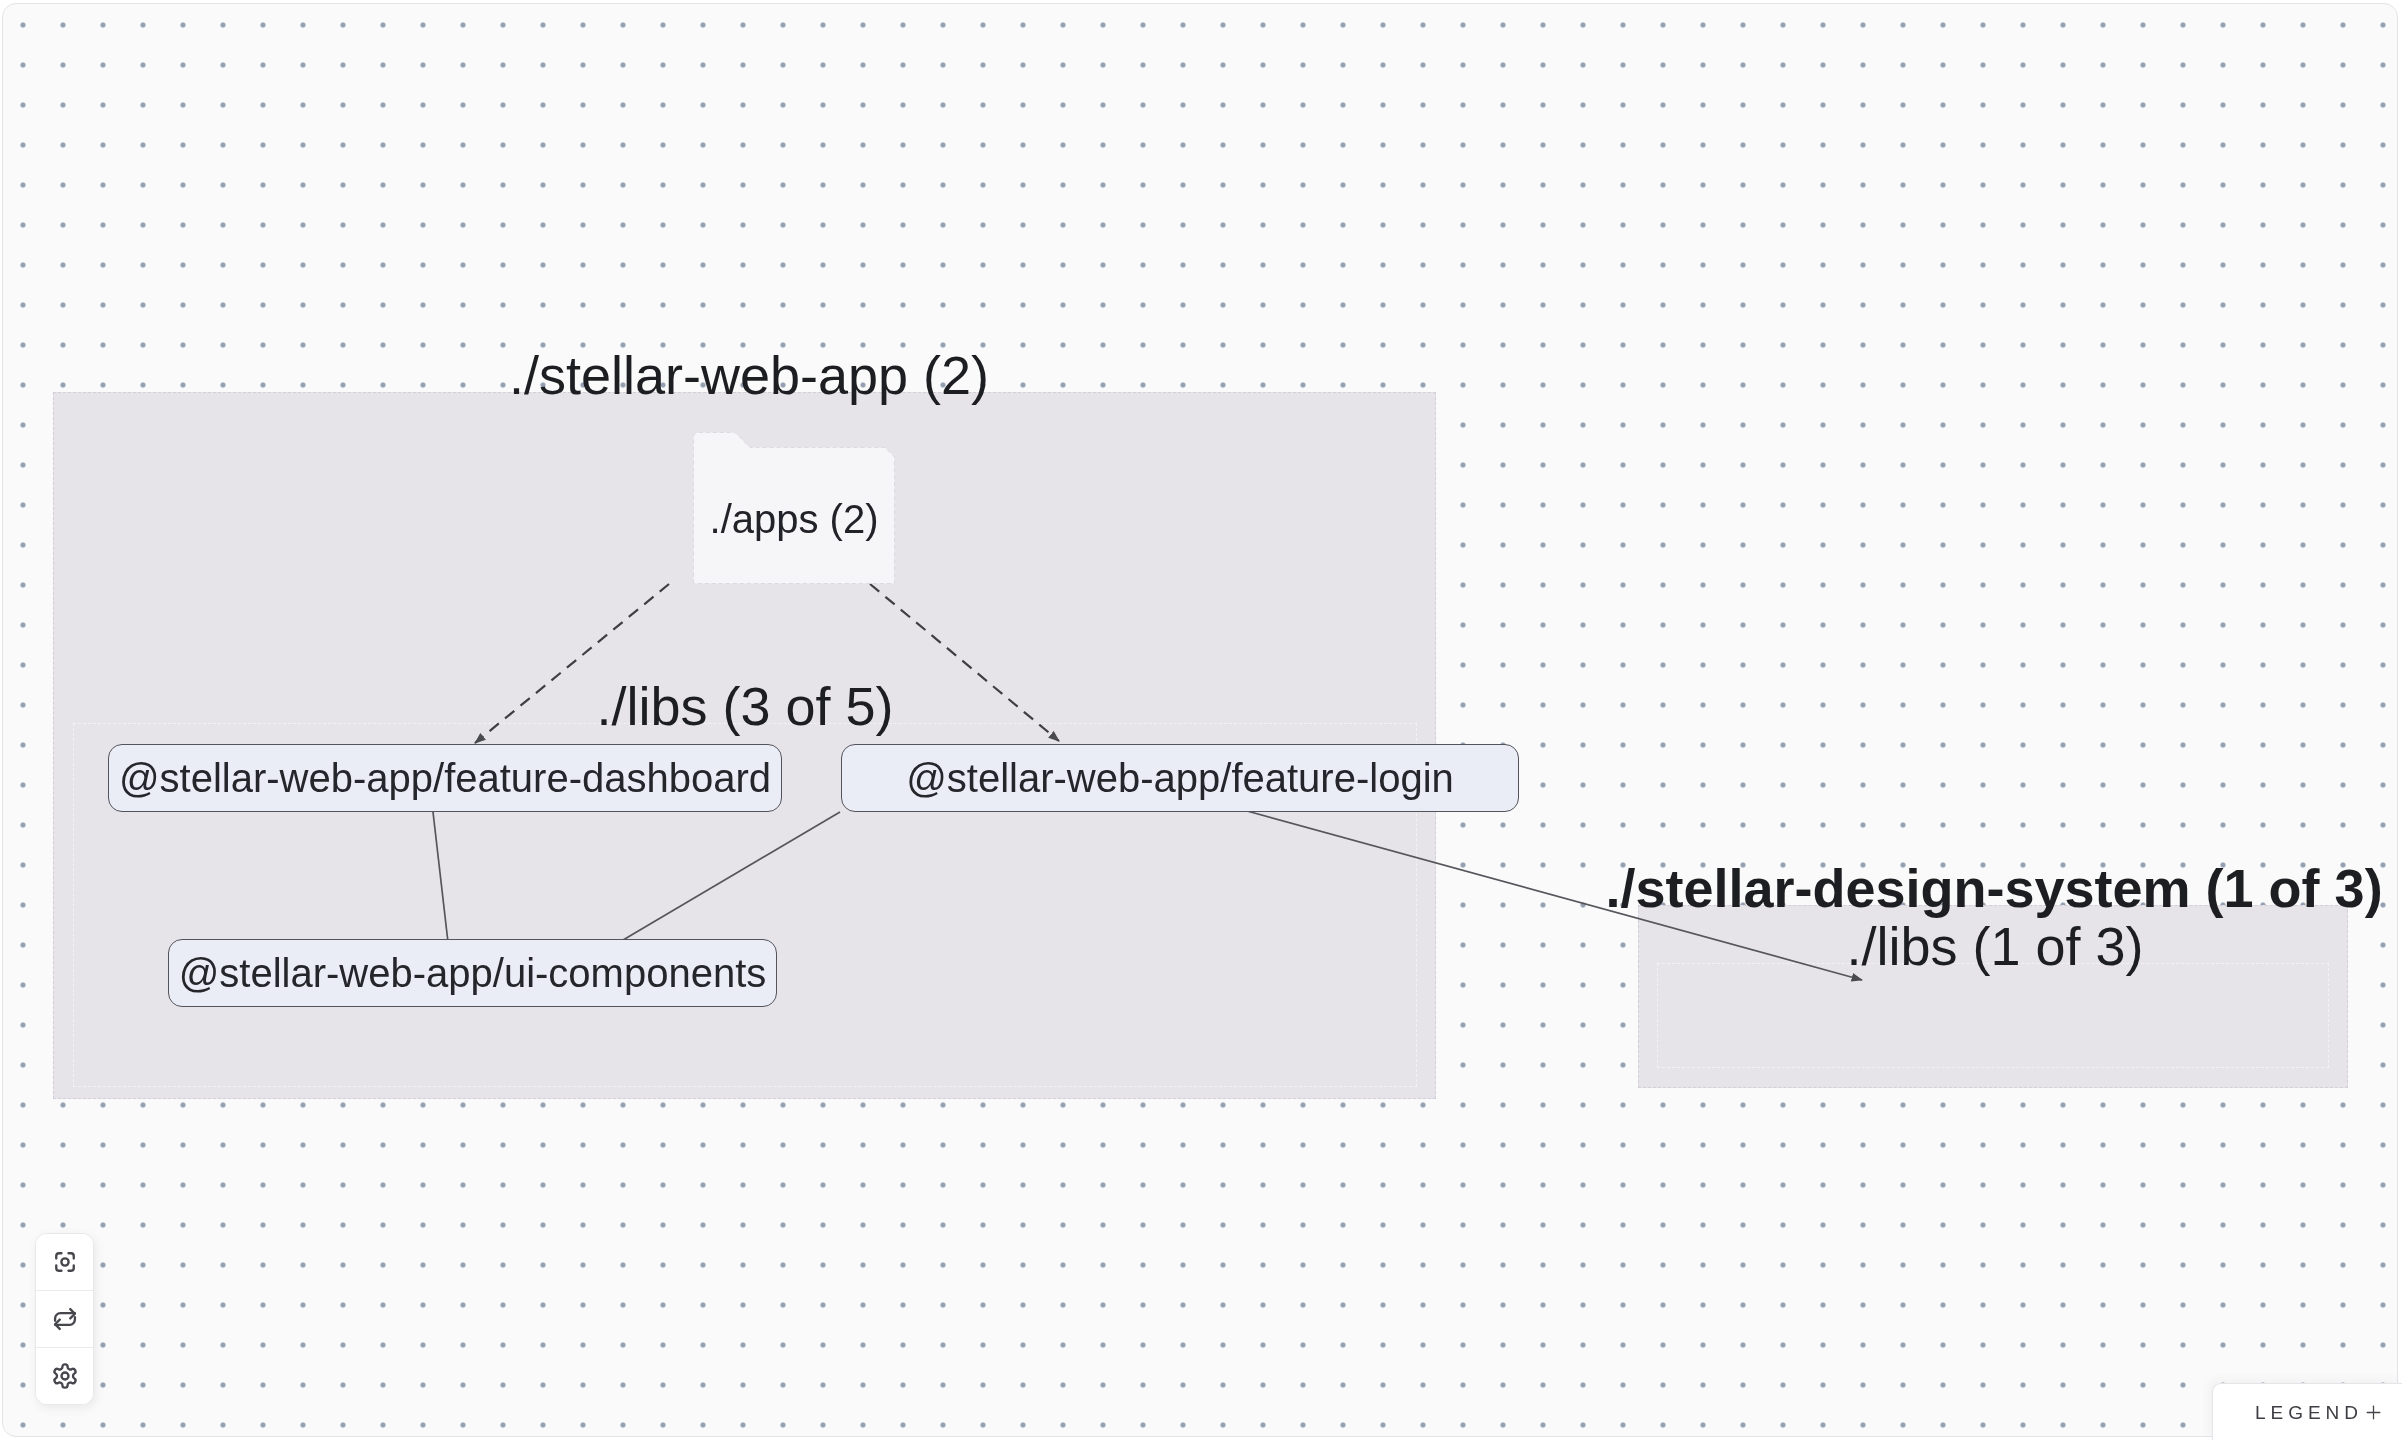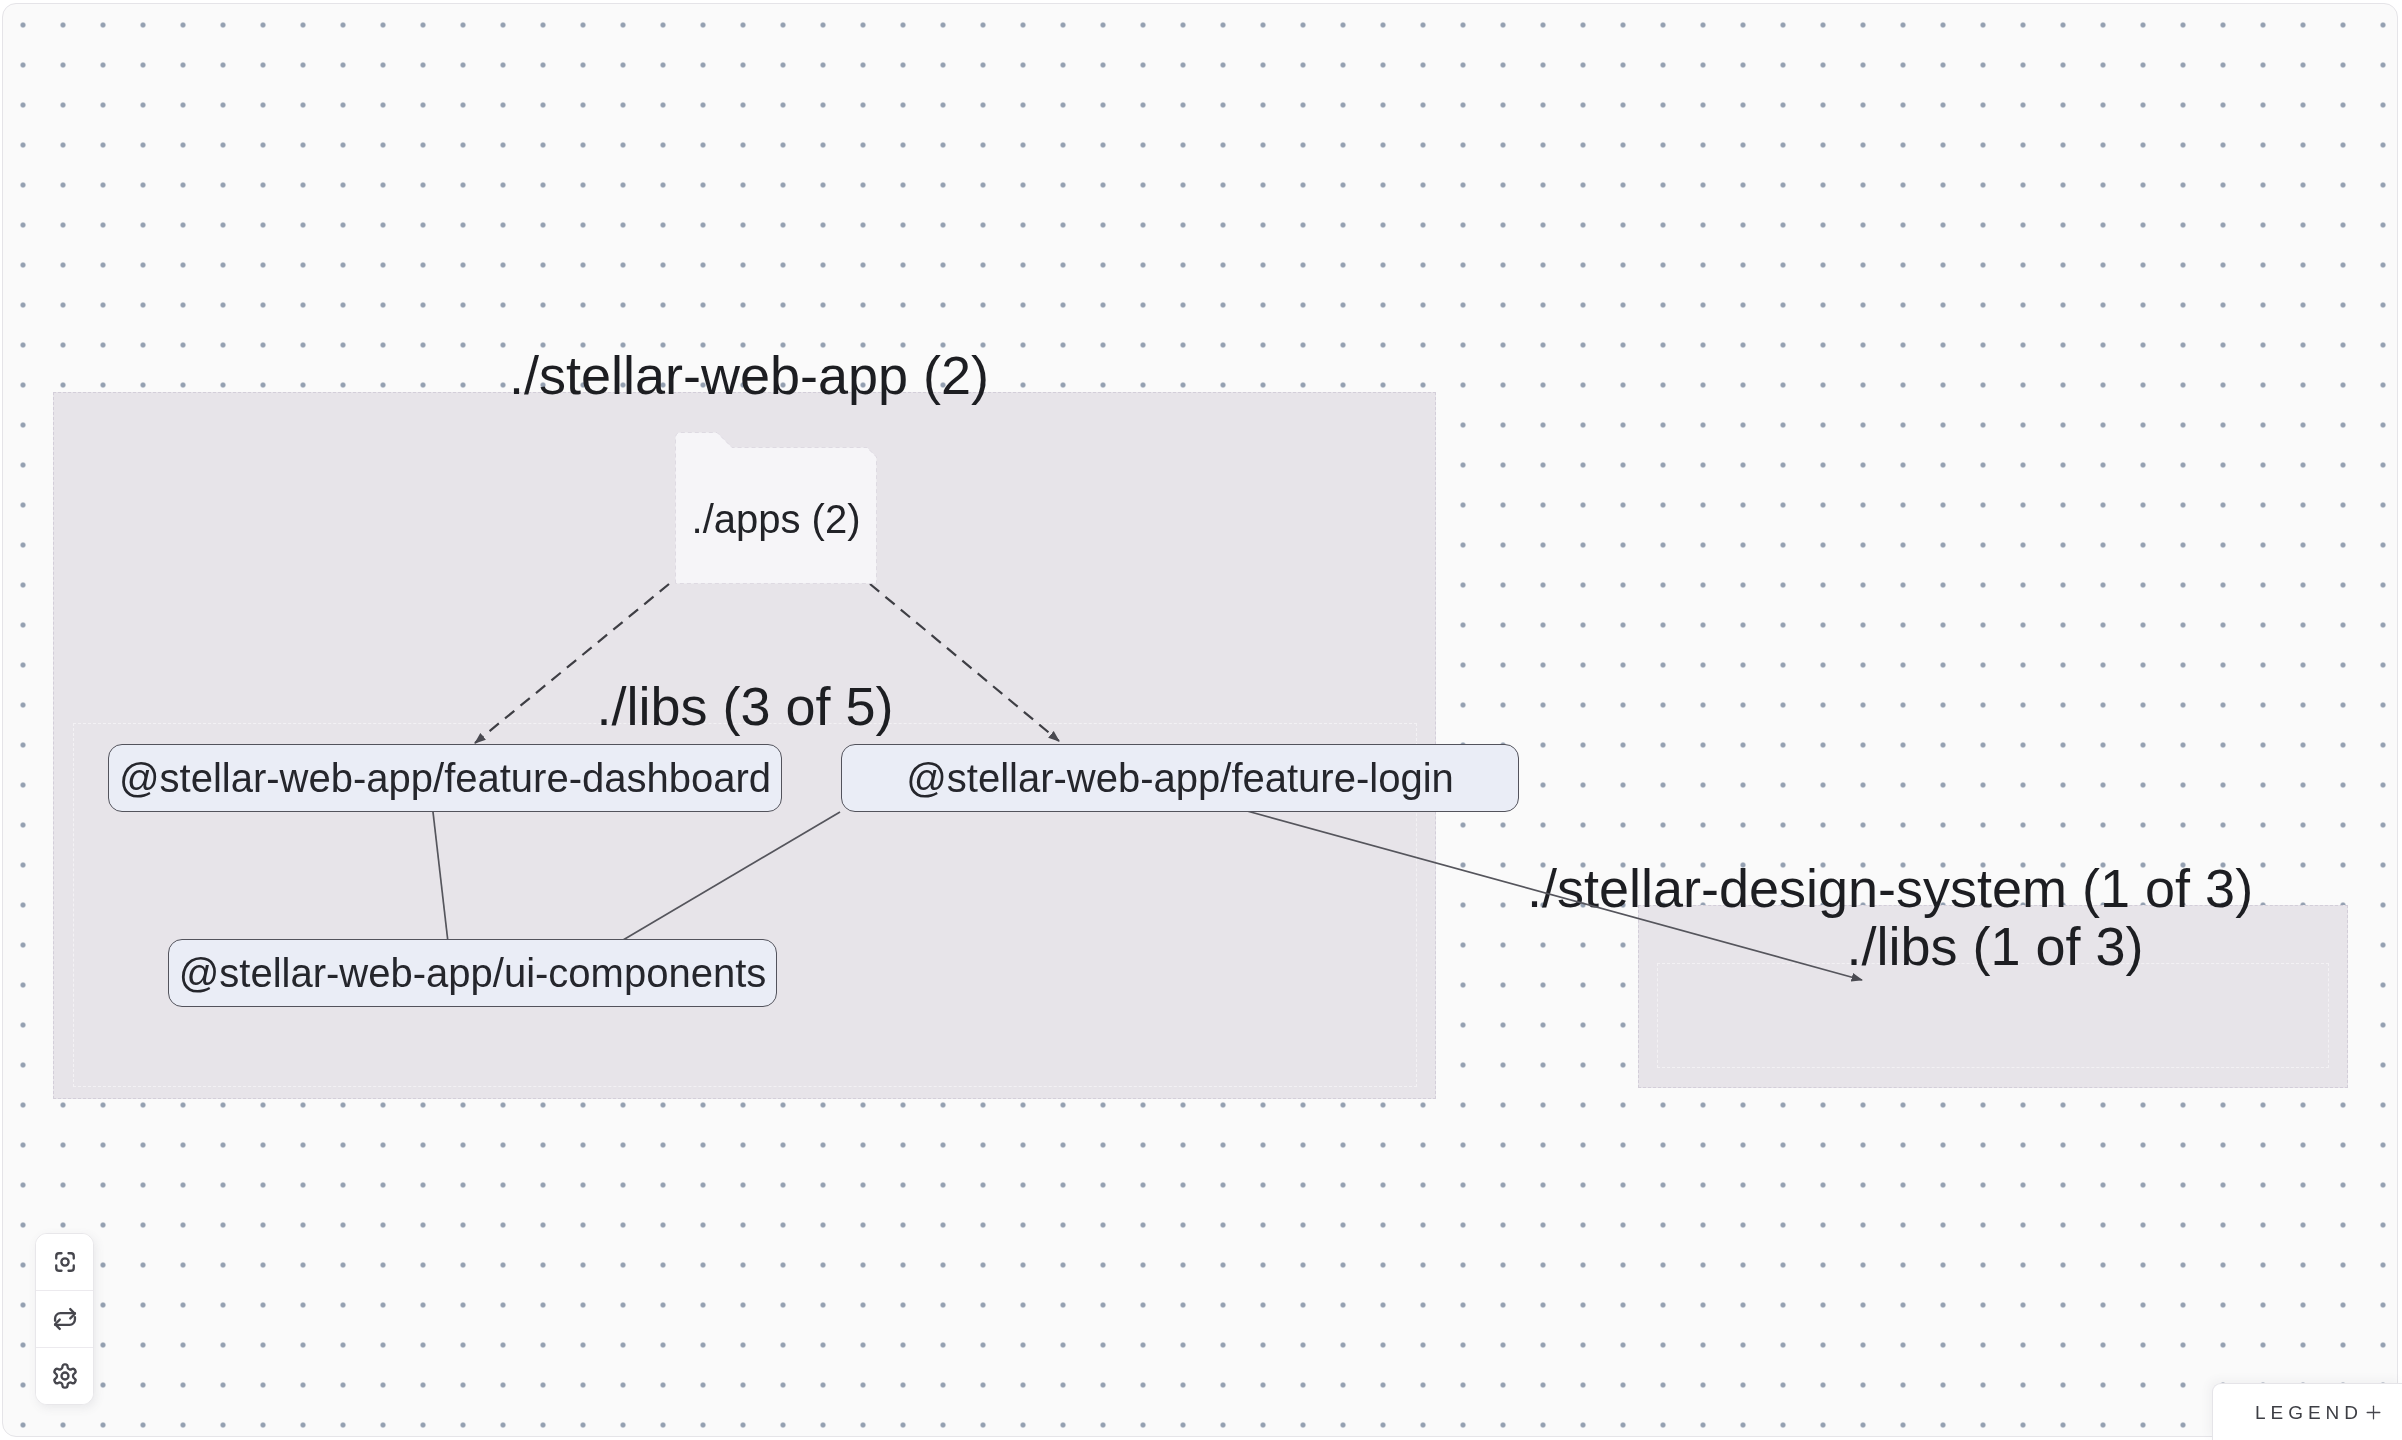--- a/index.html
+++ b/index.html
@@ -42,21 +42,21 @@
     position: absolute;
     background: #eaedf6;
     border: 1.6px solid #53535c;
     border-radius: 14px;
     display: flex; align-items: center; justify-content: center;
     font-size: 40px; color: #25262c; white-space: nowrap; margin-left: 16px;
   }
 
   
   .folder {
-    position: absolute; left: 675px; top: 432px; width: 202px; height: 152px;
+    position: absolute; left: 693px; top: 432px; width: 202px; height: 152px;
   }
   .folder svg { position: absolute; inset: 0; }
   .folder .folder-label {
     position: absolute; left: 0; right: 0; top: 22px; bottom: 0;
     display: flex; align-items: center; justify-content: center;
     font-size: 40px; color: #222328; white-space: nowrap;
   }
 
   
   svg.edges { position: absolute; inset: 0; width: 100%; height: 100%; pointer-events: none; }
@@ -96,21 +96,21 @@
 <div class="canvas">
 <div class="world">
 
   <div class="cluster" style="left:53px; top:392px; width:1383px; height:707px;"></div>
   <div class="cluster-label" style="left:749px; top:355px;">./stellar-web-app (2)</div>
 
   <div class="subcluster" style="left:73px; top:723px; width:1344px; height:364px;"></div>
   <div class="cluster-label" style="left:745px; top:686px;">./libs (3 of 5)</div>
 
   <div class="cluster" style="left:1638px; top:905px; width:710px; height:183px;"></div>
-  <div class="cluster-label" style="left:1890px; top:868px;">./stellar-design-system (1 of 3)</div>
+  <div class="cluster-label" style="left:1994px; top:868px;font-weight:bold;">./stellar-design-system (1 of 3)</div>
 
   <div class="subcluster" style="left:1657px; top:963px; width:672px; height:105px;"></div>
   <div class="cluster-label" style="left:1995px; top:926px;">./libs (1 of 3)</div>
 
   <svg class="edges" viewBox="0 0 2402 1440">
     <defs>
       <marker id="arrow" viewBox="0 0 12 10" refX="10.5" refY="5" markerWidth="12" markerHeight="10" markerUnits="userSpaceOnUse" orient="auto-start-reverse">
         <path d="M 0 0.6 L 11.5 5 L 0 9.4 z" fill="#4a4a51"></path>
       </marker>
     </defs>

